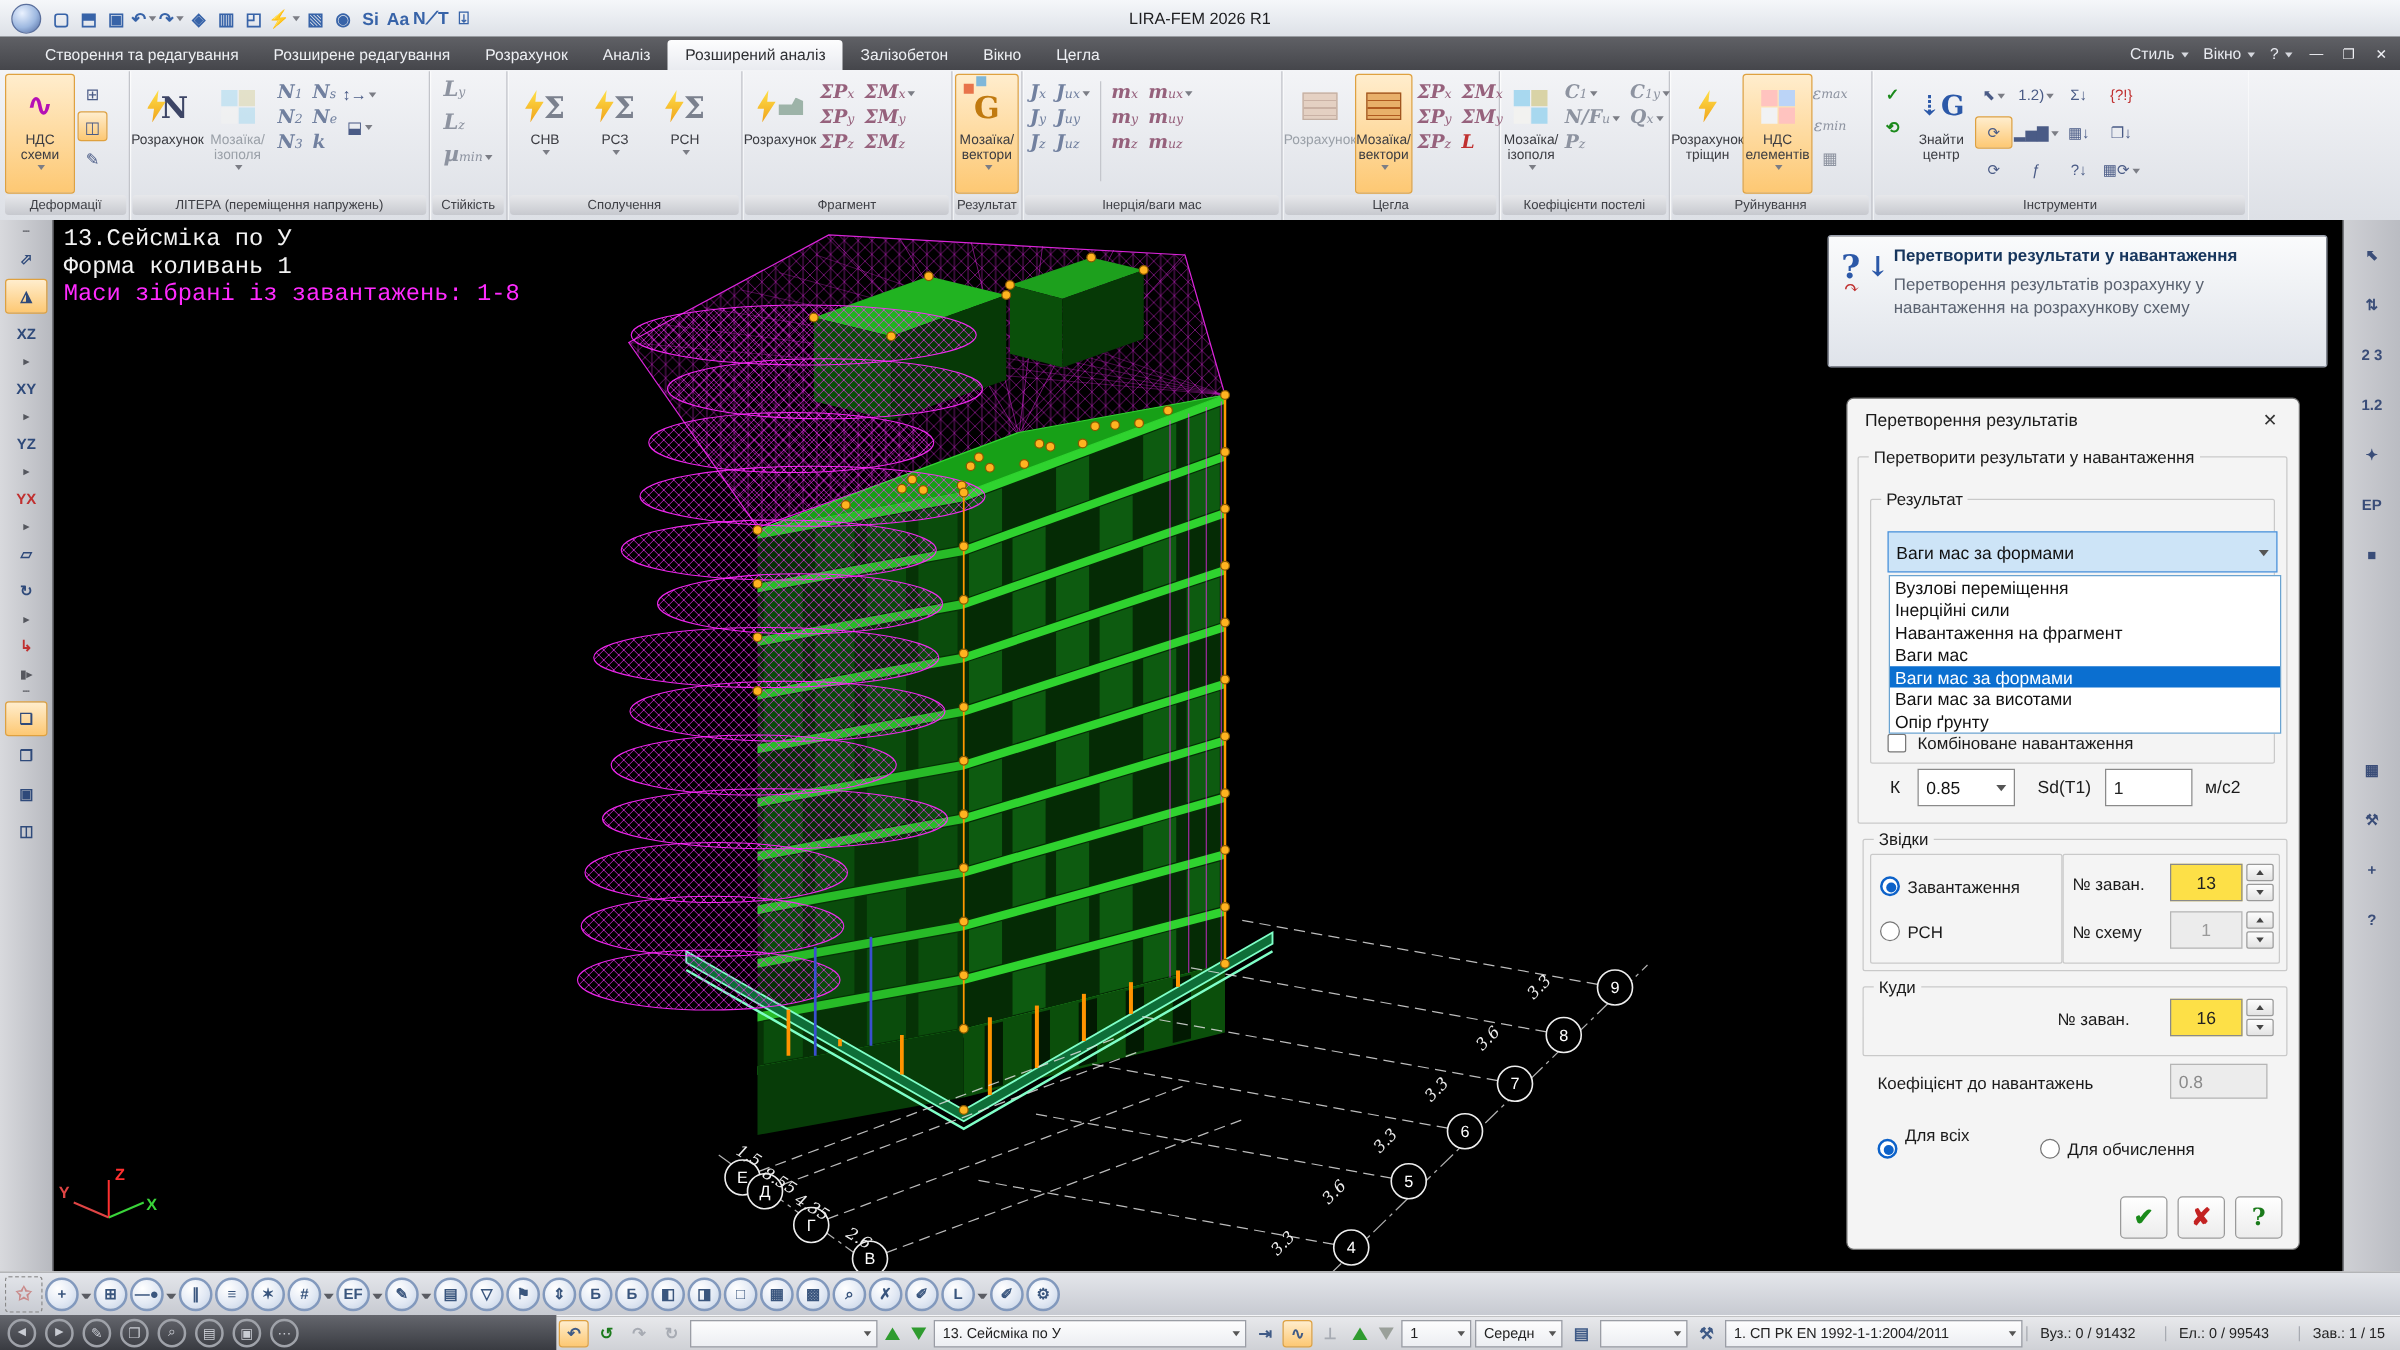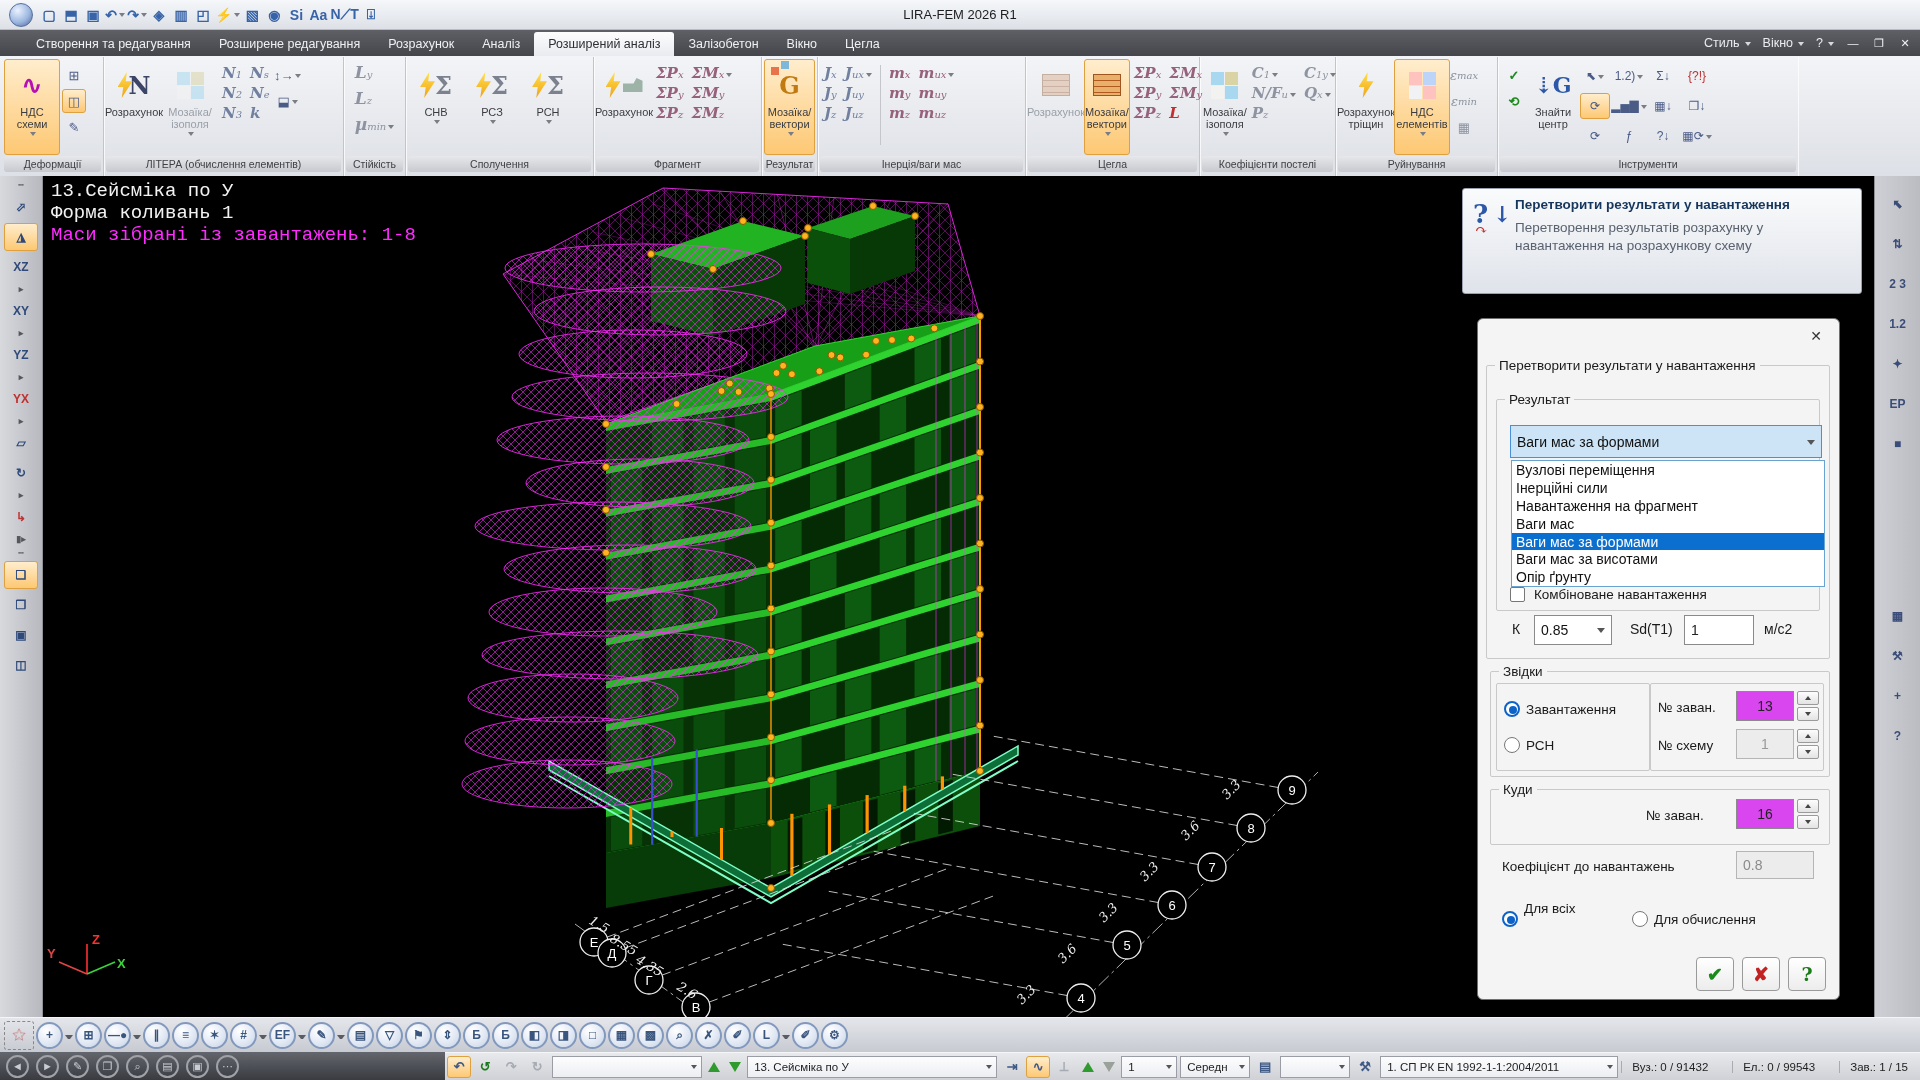--- a/index.html
+++ b/index.html
@@ -90,21 +90,21 @@
 #dlist .opt{height:17.9px;display:flex;align-items:center;padding:0 4px;font-size:14px;color:#111;white-space:nowrap}
 #dlist .opt.sel{background:#0b6fd0;color:#fff}
 .chk{position:absolute;width:15px;height:15px;border:1px solid #777;background:#fff;border-radius:2px}
 .dlab{position:absolute;white-space:nowrap;color:#1a1a1a}
 .dinput{position:absolute;border:1px solid #8a8a8a;background:#fff;display:flex;align-items:center;padding:0 6px;font-size:14px}
 .dinput.dis{background:#ececec;color:#8a8a8a;border-color:#b5b5b5}
 .rad{position:absolute;width:16px;height:16px;border:1px solid #777;border-radius:50%;background:#fff}
 .rad.sel{border-color:#0d62c9;border-width:2px}
 .rad.sel::after{content:"";position:absolute;left:3px;top:3px;width:8px;height:8px;border-radius:50%;background:#0d62c9}
 .spin{position:absolute;display:flex}
-.spin .sval{width:58px;height:30px;border:1px solid #8a8a8a;background:#d946ef;display:flex;align-items:center;justify-content:center;font-size:14px}
+.spin .sval{width:58px;height:30px;border:1px solid #8a8a8a;background:#fde047;display:flex;align-items:center;justify-content:center;font-size:14px}
 .spin.dis .sval{background:#ececec;color:#999;border-color:#b5b5b5}
 .spin .sbtns{width:22px;margin-left:3px;display:flex;flex-direction:column;gap:2px}
 .spin .sbtns b{height:14px;border:1px solid #9a9a9a;border-radius:2px;background:linear-gradient(#fdfdfd,#e3e3e3);display:flex;align-items:center;justify-content:center}
 .spin .sbtns b::after{content:"";width:0;height:0;border:3px solid transparent}
 .spin .sbtns b.u::after{border-bottom:4px solid #444;margin-top:-3px}
 .spin .sbtns b.d::after{border-top:4px solid #444;margin-top:3px}
 .dbtn{position:absolute;width:38px;height:34px;border:1px solid #9a9a9a;border-radius:4px;background:linear-gradient(#fff,#ececec);display:flex;align-items:center;justify-content:center;font-size:19px;font-weight:bold}
 .dbtn.ok{color:#1a8a1a}.dbtn.x{color:#c32222}.dbtn.h{color:#1a7a1a;font-family:"DejaVu Serif",serif}
 
 #bottomtb{position:absolute;left:0;top:1017px;width:1920px;height:35px;background:linear-gradient(#e4e6eb,#c7cad1);border-top:1px solid #f4f5f8;display:flex;align-items:center;padding-left:4px;gap:2px;z-index:5}
@@ -302,21 +302,21 @@
         <span class="si">
               <span>↕→</span>
               <b class="car"></b>
             </span>
             <span class="si">
               <span>⬓</span>
               <b class="car"></b>
             </span>
           </div>
       </div>
-      <div class="grp-lbl">ЛІТЕРА (обчислення елементів)</div>
+      <div class="grp-lbl">ЛІТЕРА (переміщення напружень)</div>
     </div>
 
     <div class="grp" style="width:62px">
       <div class="grp-body">
         <div class="fxgrid" style="grid-template-columns:auto;margin:0 auto">
 
         <span class="fx gray" style="font-size:17px;padding:3px 4px">
               <span class="b">L</span>
               <sub>y</sub>
             </span>
@@ -999,20 +999,21 @@
         <div class="tic">
           <span class="q">?</span>
           <span class="a">↓</span>
           <span class="c">↷</span>
         </div>
         <h1>Перетворити результати у навантаження</h1>
         <p>Перетворення результатів розрахунку у навантаження на розрахункову схему</p>
       </div>
 
       <div id="dialog">
+        <div class="dtitle">Перетворення результатів</div>
         <div class="dclose">✕</div>
 
         <div class="gbox" style="left:8px;top:46px;width:344px;height:294px">
           <span class="glegend">Перетворити результати у навантаження</span>
         </div>
         <div class="gbox" style="left:18px;top:80px;width:324px;height:212px">
           <span class="glegend">Результат</span>
         </div>
 
         <div class="cmb sel" style="left:32px;top:106px;width:312px;height:33px">

